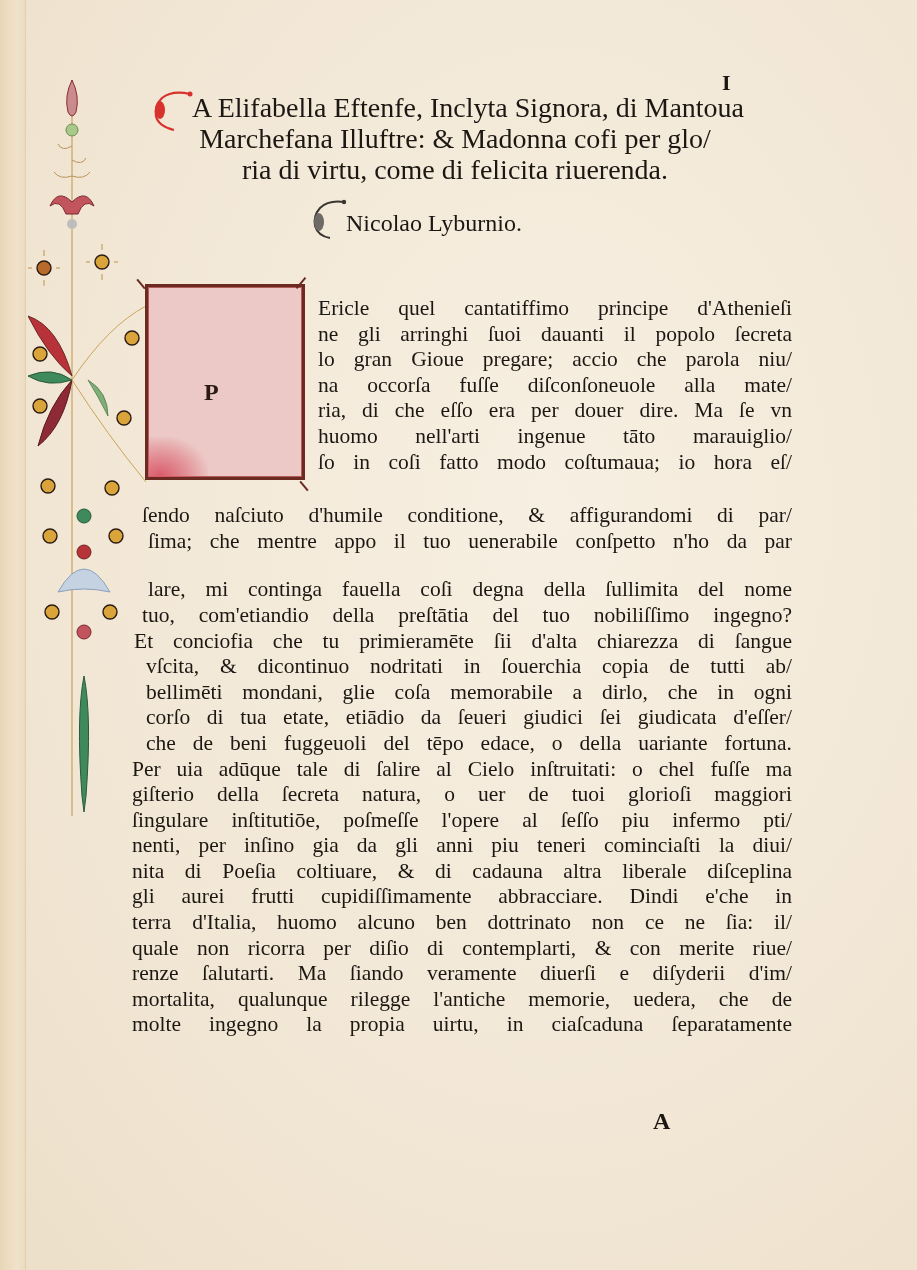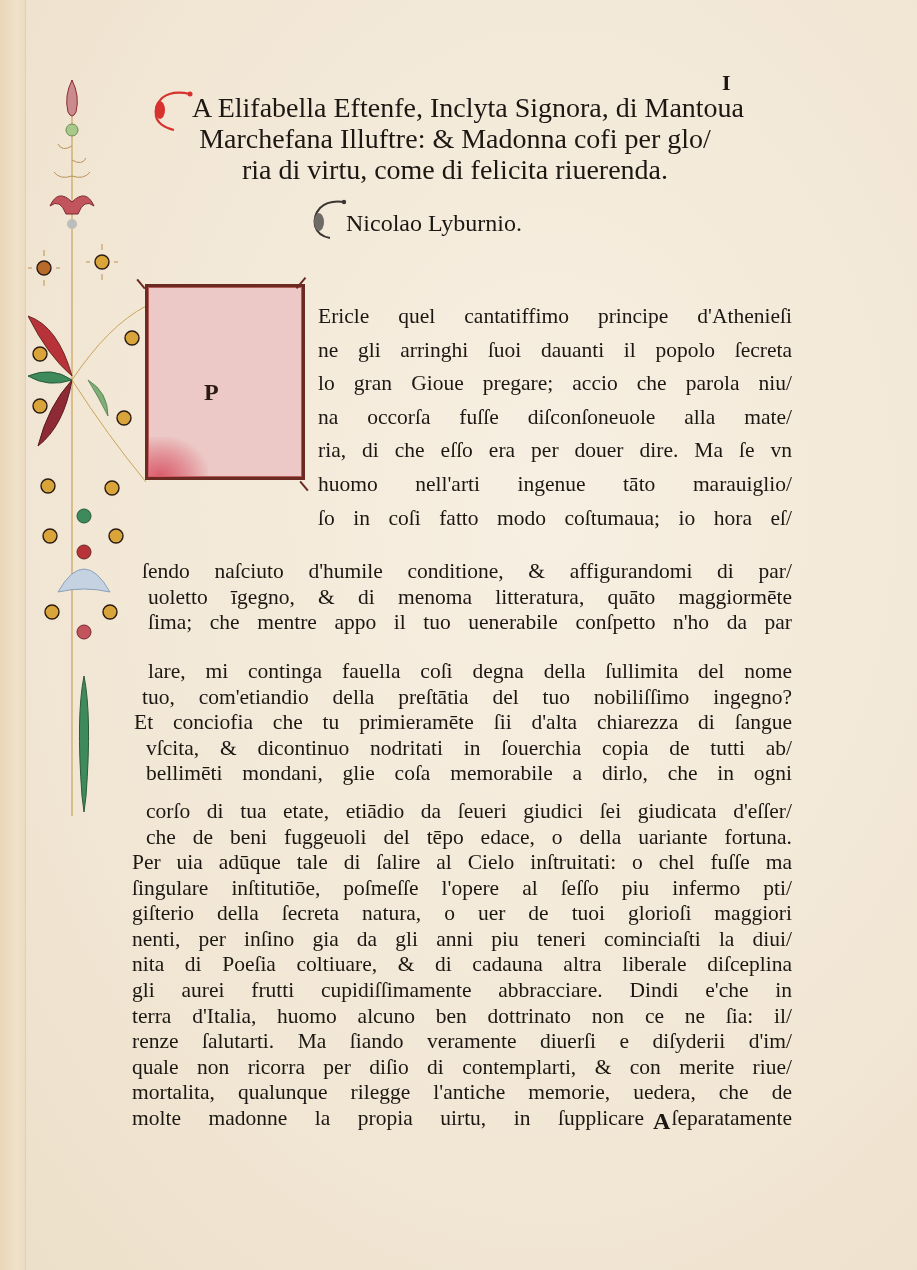--- a/index.html
+++ b/index.html
@@ -50,21 +50,21 @@
   }
   .initial-letter {
     position: absolute; left: 56px; top: 92px; font-size: 24px; font-weight: bold; color: #2a1a12;
   }
   .corner { position: absolute; width: 14px; height: 2px; background: #6b2a22; }
   .body-text {
     position: absolute; left: 132px; top: 296px; width: 660px;
     font-size: 21.5px; line-height: 25.6px;
   }
   .body-text .tline { display: block; white-space: nowrap; text-align: justify; text-align-last: justify; }
-  .body-text .indent { padding-left: 186px; margin-top: 8px; }
+  .body-text .indent { padding-left: 186px; }
   .body-text .last { text-align-last: justify; }
   .signature {
     position: absolute; left: 653px; top: 1108px; font-size: 24px; font-weight: bold;
   }
   .border-decor { position: absolute; left: 28px; top: 76px; width: 120px; height: 740px; }
 </style>
 </head>
 <body>
 
 <div class="page">
@@ -143,36 +143,35 @@
 
   <div class="body-text">
     <span class="tline indent">Ericle quel cantatiffimo principe d'Athenieſi</span>
     <span class="tline indent">ne gli arringhi ſuoi dauanti il popolo ſecreta</span>
     <span class="tline indent">lo gran Gioue pregare; accio che parola niu/</span>
     <span class="tline indent">na occorſa fuſſe diſconſoneuole alla mate/</span>
     <span class="tline indent">ria, di che eſſo era per douer dire. Ma ſe vn</span>
     <span class="tline indent">huomo nell'arti ingenue tāto marauiglio/</span>
     <span class="tline indent">ſo in coſi fatto modo coſtumaua; io hora eſ/</span>
     <span class="tline" style="padding-left:10px;margin-top:28px;">ſendo naſciuto d'humile conditione, &amp; affigurandomi di par/</span>
-    <span class="tline" style="padding-left:16px;">uoletto īgegno, &amp; di menoma litteratura, quāto maggiormēte</span>
     <span class="tline" style="padding-left:16px;">ſima; che mentre appo il tuo uenerabile conſpetto n'ho da par</span>
     <span class="tline" style="padding-left:16px;margin-top:23px;">lare, mi contingа fauella coſi degna della ſullimita del nome</span>
     <span class="tline" style="padding-left:10px;">tuo, com'etiandio della preſtātia del tuo nobiliſſimo ingegno?</span>
     <span class="tline" style="padding-left:2px;">Et conciofia che tu primieramēte ſii d'alta chiarezza di ſangue</span>
     <span class="tline" style="padding-left:14px;">vſcita, &amp; dicontinuo nodritati in ſouerchia copia de tutti ab/</span>
     <span class="tline" style="padding-left:14px;">bellimēti mondani, glie coſa memorabile a dirlo, che in ogni</span>
-    <span class="tline" style="padding-left:14px;margin-top:12px;">corſo di tua etate, etiādio da ſeueri giudici ſei giudicata d'eſſer/</span>
+    <span class="tline" style="padding-left:14px;">corſo di tua etate, etiādio da ſeueri giudici ſei giudicata d'eſſer/</span>
     <span class="tline" style="padding-left:14px;">che de beni fuggeuoli del tēpo edace, o della uariante fortuna.</span>
     <span class="tline">Per uia adūque tale di ſalire al Cielo inſtruitati: o chel fuſſe ma</span>
+    <span class="tline">giſterio della ſecreta natura, o uer de tuoi glorioſi maggiori</span>
     <span class="tline">ſingulare inſtitutiōe, poſmeſſe l'opere al ſeſſo piu infermo pti/</span>
-    <span class="tline">giſterio della ſecreta natura, o uer de tuoi glorioſi maggiori</span>
     <span class="tline">nenti, per inſino gia da gli anni piu teneri cominciaſti la diui/</span>
     <span class="tline">nita di Poeſia coltiuare, &amp; di cadauna altra liberale diſceplina</span>
     <span class="tline">gli aurei frutti cupidiſſimamente abbracciare. Dindi e'che in</span>
     <span class="tline">terra d'Italia, huomo alcuno ben dottrinato non ce ne ſia: il/</span>
+    <span class="tline">quale non ricorra per diſio di contemplarti, &amp; con merite riue/</span>
     <span class="tline">renze ſalutarti. Ma ſiando veramente diuerſi e diſyderii d'im/</span>
-    <span class="tline">quale non ricorra per diſio di contemplarti, &amp; con merite riue/</span>
     <span class="tline">mortalita, qualunque rilegge l'antiche memorie, uedera, che de</span>
-    <span class="tline last">molte madonne la propia uirtu, in ſupplicare ſeparatamente</span>
+    <span class="tline last">molte ingegno la propia uirtu, in ciaſcaduna ſeparatamente</span>
   </div>
 
   <div class="signature">A</div>
 </div>
 
 </body></html>

